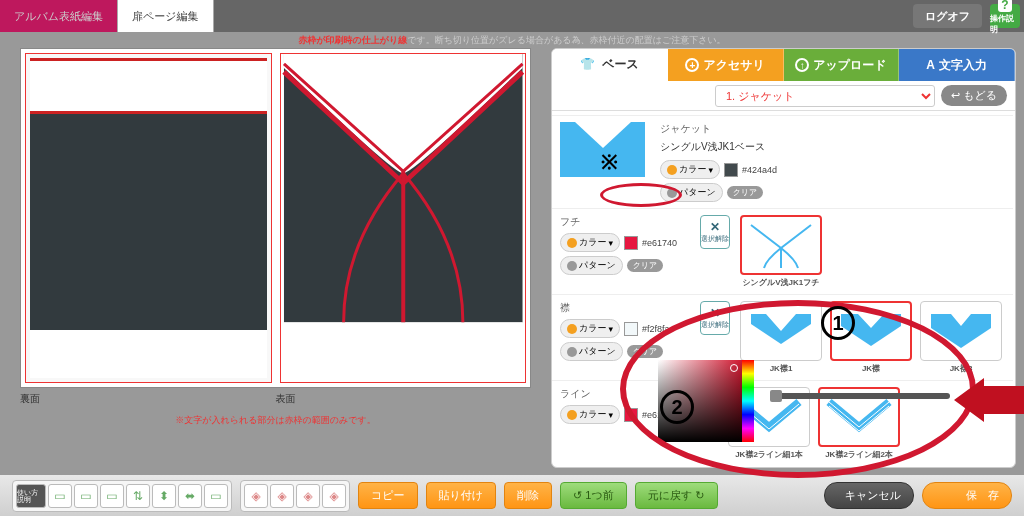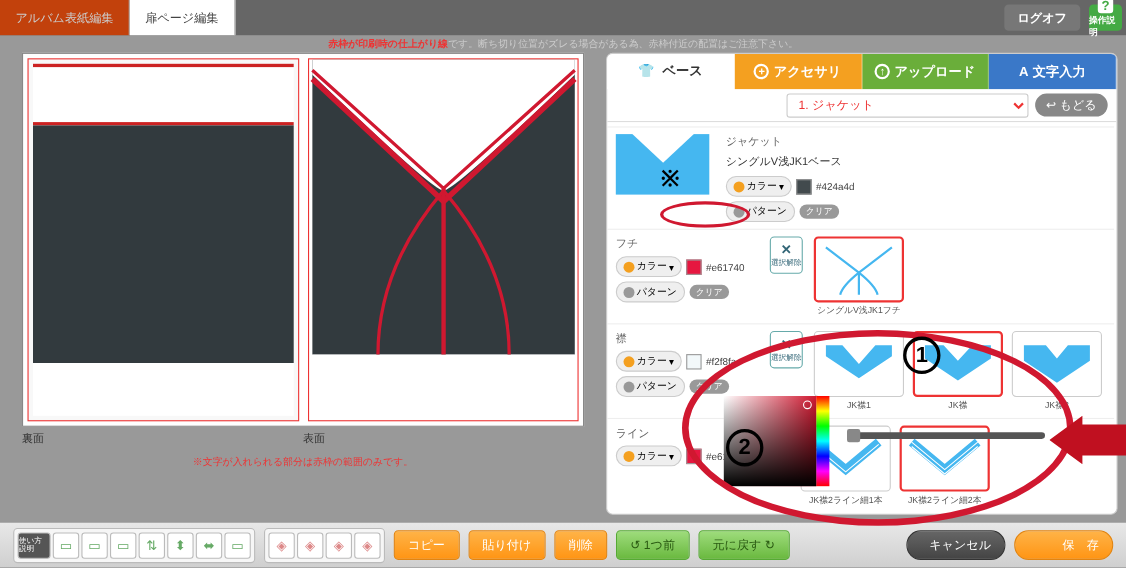--- a/index.html
+++ b/index.html
@@ -2,21 +2,21 @@
 <html><head>
 <meta charset="utf-8">
 <style>
   * { box-sizing: border-box; margin: 0; padding: 0; font-family: sans-serif; }
   body { background: #999; width: 1024px; height: 516px; overflow: hidden; position: relative; }
 
   
   .header { height: 32px; background: #666; display: flex; align-items: stretch; }
   .header-tabs { display: flex; }
   .header-tab { padding: 0 14px; display: flex; align-items: center; font-size: 11px; color: #444; background: #ddd; border-right: 1px solid #aaa; }
-  .header-tab.inactive { background: #c2410c; color: #ccc; }
+  .header-tab.inactive { background: #be185d; color: #ccc; }
   .header-tab.active { background: #fff; }
   .header-spacer { flex: 1; }
   .header-btn { margin: 4px 4px; padding: 0 12px; border-radius: 4px; font-size: 11px; display: flex; align-items: center; color: #fff; font-weight: bold; }
   .btn-pink { background: #e63370; }
   .btn-gray { background: #777; }
   .btn-green { background: #4a4; width: 30px; padding:0; justify-content:center; flex-direction:column; font-size:8px; gap:1px;}
   .book-icon::before { content: "📖"; margin-right: 4px; }
   .q-icon::before { content: "?"; font-weight:bold; font-size:12px; background:#fff; width:14px; height:14px; border-radius:3px; display:flex; align-items:center; justify-content:center; color:#4a4;}
 
   
@@ -65,21 +65,21 @@
   .gray-dot{width:10px; height:10px; border-radius:50%; background:#999;}
   .swatch{width:14px; height:14px; border:1px solid #999;}
   .hex{font-size:9px; color:#444;}
   .clear-pill{background:#999; color:#fff; font-size:8px; padding:1px 6px; border-radius:8px;}
   .remove-box{width:30px; height:34px; border:1px solid #6aa; border-radius:4px; display:flex; flex-direction:column; align-items:center; justify-content:center; font-size:7px; color:#367;}
   .remove-box .x{color:#367; font-size:12px; font-weight:bold;}
   .thumb-row{display:flex; gap:8px; align-items:flex-start; flex:1;}
   .thumb{width:82px; display:flex; flex-direction:column; align-items:center; gap:2px;}
   .thumb-box{width:82px; height:60px; border:1px solid #ccc; border-radius:4px; background:#fff; display:flex; align-items:center; justify-content:center;}
   .thumb-box.sel{border:2px solid #e33;}
-  .thumb-label{font-size:8px; color:#555; text-align:center;}
+  .thumb-label{font-size:8px; color:#555; text-align:center;font-weight:bold;}
   .thumb svg{width:70px; height:50px;}
 
   .jacket-preview{width:85px; height:55px; background:#45b7f0; position:relative;}
   .jacket-preview::before{content:""; position:absolute; left:50%; top:0; transform:translateX(-50%); border-left:28px solid transparent; border-right:28px solid transparent; border-top:26px solid #fff;}
 
   
   .picker{position:absolute; left:658px; top:360px; width:96px; height:82px; display:flex; z-index:20;}
   .picker-grad{flex:1; background:linear-gradient(to top, #000, transparent), linear-gradient(to right, #fff, #d01830); position:relative;}
   .picker-grad .dot{position:absolute; width:8px; height:8px; border:1px solid #fff; border-radius:50%; right:4px; top:4px;}
   .picker-hue{width:12px; background:linear-gradient(to bottom, #f00,#ff0,#0f0,#0ff,#00f,#f0f,#f00);}

